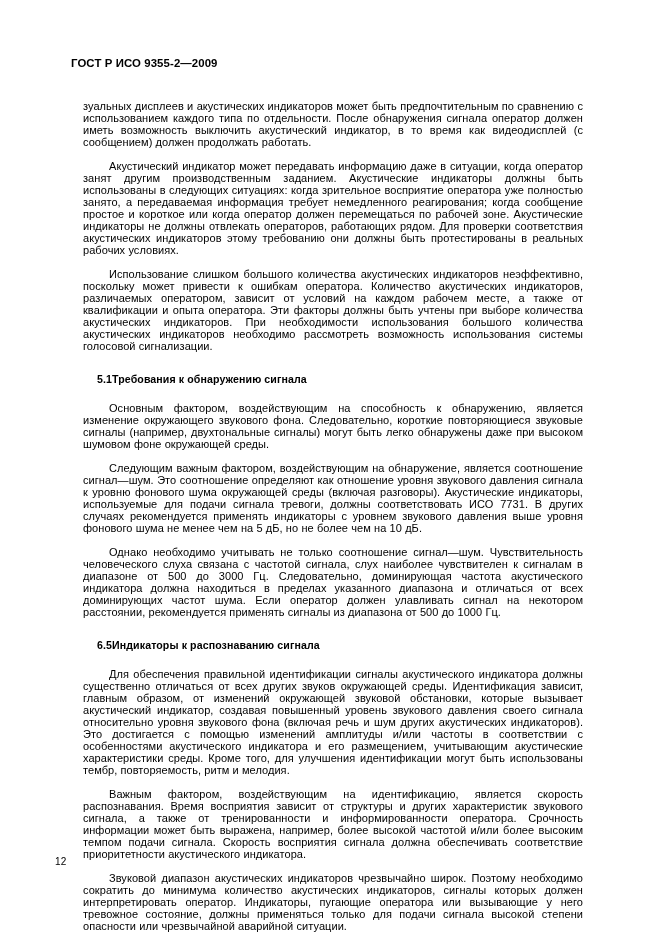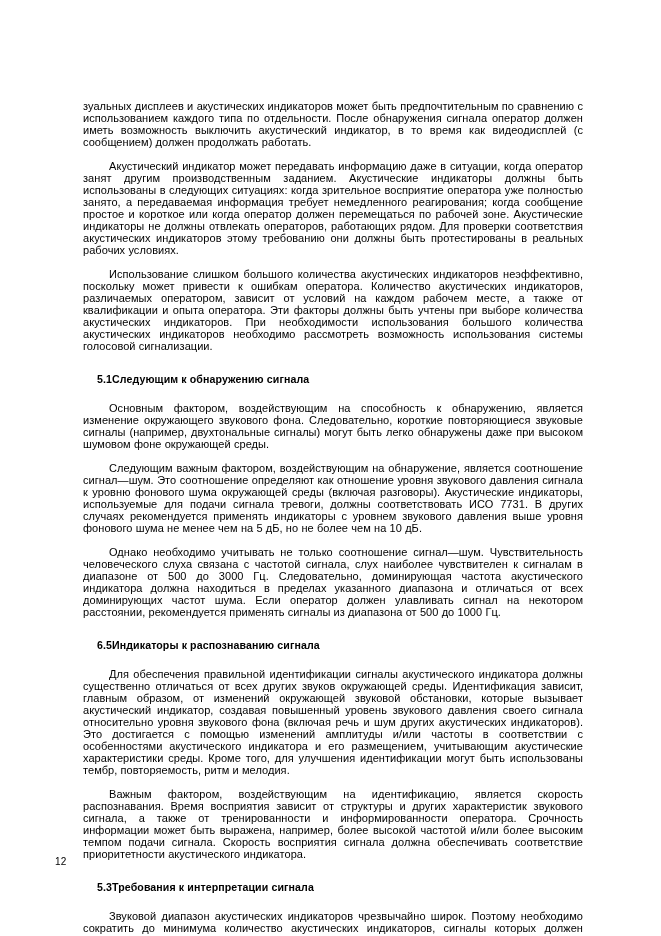--- a/index.html
+++ b/index.html
@@ -84,50 +84,48 @@
     font-size: 10px;
     line-height: 13px;
     letter-spacing: 0.02em;
   }
 </style>
 </head>
 <body>
 
 <div class="page">
 
+  <div class="page-header">ГОСТ Р ИСО 9355-2—2009</div>
 
   <div class="content">
 
     <p class="para no-indent">зуальных дисплеев и акустических индикаторов может быть предпочтительным по сравнению с использованием каждого типа по отдельности. После обнаружения сигнала оператор должен иметь возможность выключить акустический индикатор, в то время как видеодисплей (с сообщением) должен продолжать работать.</p>
 
     <p class="para">Акустический индикатор может передавать информацию даже в ситуации, когда оператор занят другим производственным заданием. Акустические индикаторы должны быть использованы в следующих ситуациях: когда зрительное восприятие оператора уже полностью занято, а передаваемая информация требует немедленного реагирования; когда сообщение простое и короткое или когда оператор должен перемещаться по рабочей зоне. Акустические индикаторы не должны отвлекать операторов, работающих рядом. Для проверки соответствия акустических индикаторов этому требованию они должны быть протестированы в реальных рабочих условиях.</p>
 
     <p class="para">Использование слишком большого количества акустических индикаторов неэффективно, поскольку может привести к ошибкам оператора. Количество акустических индикаторов, различаемых оператором, зависит от условий на каждом рабочем месте, а также от квалификации и опыта оператора. Эти факторы должны быть учтены при выборе количества акустических индикаторов. При необходимости использования большого количества акустических индикаторов необходимо рассмотреть возможность использования системы голосовой сигнализации.</p>
 
     <h3 class="clause">
-      <span class="num">5.1</span><span class="ttl">Следующим к обнаружению сигнала</span>
+      <span class="num">5.1</span><span class="ttl">Требования к обнаружению сигнала</span>
     </h3>
 
     <p class="para">Основным фактором, воздействующим на способность к обнаружению, является изменение окружающего звукового фона. Следовательно, короткие повторяющиеся звуковые сигналы (например, двухтональные сигналы) могут быть легко обнаружены даже при высоком шумовом фоне окружающей среды.</p>
 
     <p class="para">Следующим важным фактором, воздействующим на обнаружение, является соотношение сигнал—шум. Это соотношение определяют как отношение уровня звукового давления сигнала к уровню фонового шума окружающей среды (включая разговоры). Акустические индикаторы, используемые для подачи сигнала тревоги, должны соответствовать ИСО 7731. В других случаях рекомендуется применять индикаторы с уровнем звукового давления выше уровня фонового шума не менее чем на 5 дБ, но не более чем на 10 дБ.</p>
 
     <p class="para">Однако необходимо учитывать не только соотношение сигнал—шум. Чувствительность человеческого слуха связана с частотой сигнала, слух наиболее чувствителен к сигналам в диапазоне от 500 до 3000 Гц. Следовательно, доминирующая частота акустического индикатора должна находиться в пределах указанного диапазона и отличаться от всех доминирующих частот шума. Если оператор должен улавливать сигнал на некотором расстоянии, рекомендуется применять сигналы из диапазона от 500 до 1000 Гц.</p>
 
     <h3 class="clause">
       <span class="num">6.5</span><span class="ttl">Индикаторы к распознаванию сигнала</span>
     </h3>
 
     <p class="para">Для обеспечения правильной идентификации сигналы акустического индикатора должны существенно отличаться от всех других звуков окружающей среды. Идентификация зависит, главным образом, от изменений окружающей звуковой обстановки, которые вызывает акустический индикатор, создавая повышенный уровень звукового давления своего сигнала относительно уровня звукового фона (включая речь и шум других акустических индикаторов). Это достигается с помощью изменений амплитуды и/или частоты в соответствии с особенностями акустического индикатора и его размещением, учитывающим акустические характеристики среды. Кроме того, для улучшения идентификации могут быть использованы тембр, повторяемость, ритм и мелодия.</p>
 
     <p class="para">Важным фактором, воздействующим на идентификацию, является скорость распознавания. Время восприятия зависит от структуры и других характеристик звукового сигнала, а также от тренированности и информированности оператора. Срочность информации может быть выражена, например, более высокой частотой и/или более высоким темпом подачи сигнала. Скорость восприятия сигнала должна обеспечивать соответствие приоритетности акустического индикатора.</p>
 
-    <h3 class="clause">
-      <span class="num">5.3</span><span class="ttl">Требования к интерпретации сигнала</span>
-    </h3>
 
     <p class="para">Звуковой диапазон акустических индикаторов чрезвычайно широк. Поэтому необходимо сократить до минимума количество акустических индикаторов, сигналы которых должен интерпретировать оператор. Индикаторы, пугающие оператора или вызывающие у него тревожное состояние, должны применяться только для подачи сигнала высокой степени опасности или чрезвычайной аварийной ситуации.</p>
 
   </div>
 
   <div class="folio">12</div>
 
 </div>
 
 </body></html>

